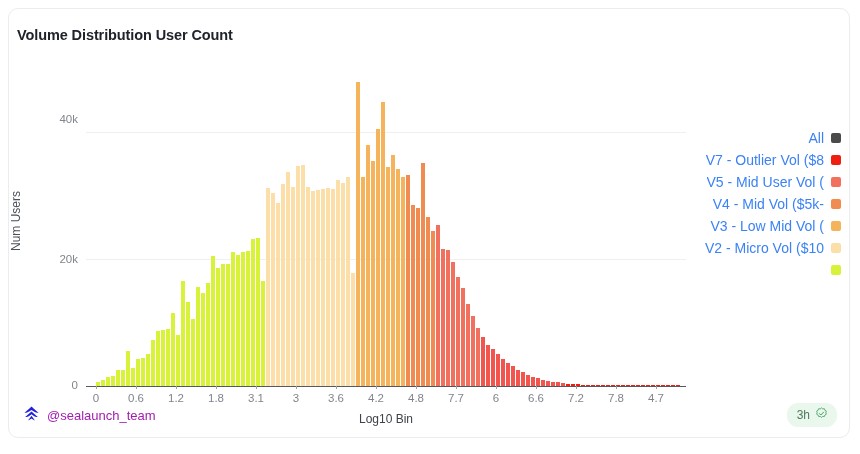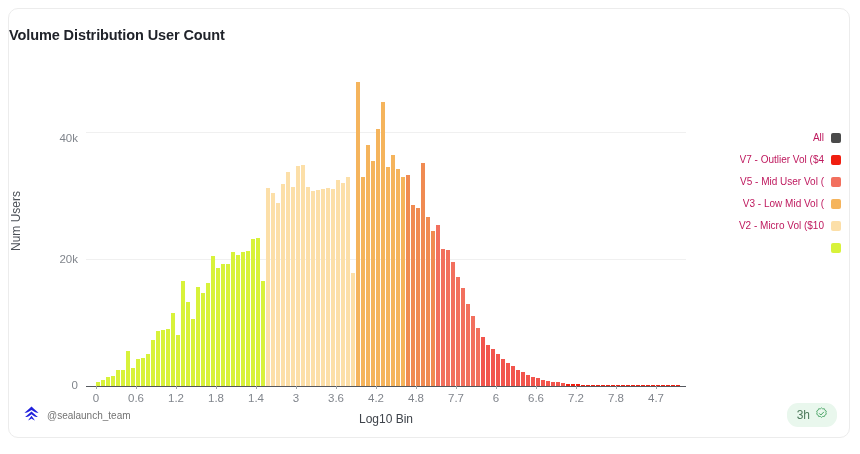--- a/index.html
+++ b/index.html
@@ -23,21 +23,21 @@
     background: #ffffff;
     border: 1px solid #ececec;
     border-radius: 10px;
     box-sizing: border-box;
     overflow: hidden;
   }
 
   
   .header {
     position: absolute;
-    left: 0;
+    left: 8px;
     top: 18px;
     display: flex;
     align-items: baseline;
     gap: 9px;
     white-space: nowrap;
   }
   .title {
     font-size: 14.5px;
     color: #20232a;
     font-weight: 600;
@@ -148,22 +148,22 @@
   }
   .legend-row {
     display: flex;
     align-items: center;
     justify-content: flex-end;
     gap: 7px;
     height: 17px;
     white-space: nowrap;
   }
   .legend-label {
-    font-size: 10px;
-    color: #be185d;
+    font-size: 14px;
+    color: #3b82f6;
     overflow: hidden;
     text-overflow: clip;
   }
   .legend-swatch {
     width: 10px;
     height: 10px;
     border-radius: 2px;
     flex: 0 0 auto;
   }
 
@@ -177,22 +177,22 @@
   }
   .handle {
     position: absolute;
     left: 14px;
     top: 10px;
     display: flex;
     align-items: center;
     gap: 7px;
   }
   .handle-text {
-    font-size: 10px;
-    color: #737373;
+    font-size: 13px;
+    color: #a21caf;
   }
   .badge {
     position: absolute;
     right: 14px;
     top: 8px;
     display: flex;
     align-items: center;
     gap: 5px;
     background: #e9f7ed;
     border-radius: 11px;
@@ -213,21 +213,21 @@
   </div>
 
   <div class="plot">
     <div id="gridlines">
         <div class="gridline" style="top: 250.2px;"></div>
         <div class="gridline" style="top: 123.4px;"></div>
       </div>
     <div id="yticks">
         <div class="ytick" style="top: 376px; left: 9px; width: 60px;">0</div>
         <div class="ytick" style="top: 250.2px; left: 9px; width: 60px;">20k</div>
-        <div class="ytick" style="top: 129px; left: 9px; width: 60px;">40k</div>
+        <div class="ytick" style="top: 110px; left: 9px; width: 60px;">40k</div>
       </div>
     <div class="ylabel">Num Users</div>
 
     <div class="bars" id="bars">
         <div class="bar" style="left: 10px; width: 3.9px; height: 4.438px; background: rgb(216, 242, 58);"></div>
         <div class="bar" style="left: 15.3333px; width: 3.9px; height: 5.706px; background: rgb(216, 242, 58);"></div>
         <div class="bar" style="left: 20px; width: 3.9px; height: 9.51px; background: rgb(216, 242, 58);"></div>
         <div class="bar" style="left: 25.3333px; width: 3.9px; height: 10.144px; background: rgb(216, 242, 58);"></div>
         <div class="bar" style="left: 30px; width: 3.9px; height: 15.85px; background: rgb(216, 242, 58);"></div>
         <div class="bar" style="left: 35.3333px; width: 3.9px; height: 16.484px; background: rgb(216, 242, 58);"></div>
@@ -348,21 +348,21 @@
     <div id="xticks">
         <div class="xtickmark" style="left: 87px;"></div>
         <div class="xtick" style="left: 87px;">0</div>
         <div class="xtickmark" style="left: 127px;"></div>
         <div class="xtick" style="left: 127px;">0.6</div>
         <div class="xtickmark" style="left: 167px;"></div>
         <div class="xtick" style="left: 167px;">1.2</div>
         <div class="xtickmark" style="left: 207px;"></div>
         <div class="xtick" style="left: 207px;">1.8</div>
         <div class="xtickmark" style="left: 247px;"></div>
-        <div class="xtick" style="left: 247px;">1.4</div>
+        <div class="xtick" style="left: 247px;">3.1</div>
         <div class="xtickmark" style="left: 287px;"></div>
         <div class="xtick" style="left: 287px;">3</div>
         <div class="xtickmark" style="left: 327px;"></div>
         <div class="xtick" style="left: 327px;">3.6</div>
         <div class="xtickmark" style="left: 367px;"></div>
         <div class="xtick" style="left: 367px;">4.2</div>
         <div class="xtickmark" style="left: 407px;"></div>
         <div class="xtick" style="left: 407px;">4.8</div>
         <div class="xtickmark" style="left: 447px;"></div>
         <div class="xtick" style="left: 447px;">7.7</div>
@@ -379,26 +379,30 @@
       </div>
     <div class="xlabel">Log10 Bin</div>
   </div>
 
   <div class="legend" id="legend">
       <div class="legend-row">
         <span class="legend-label">All</span>
         <span class="legend-swatch" style="background: rgb(74, 74, 74);"></span>
       </div>
       <div class="legend-row">
-        <span class="legend-label">V7 - Outlier Vol ($4</span>
+        <span class="legend-label">V7 - Outlier Vol ($8</span>
         <span class="legend-swatch" style="background: rgb(240, 30, 16);"></span>
       </div>
       <div class="legend-row">
         <span class="legend-label">V5 - Mid User Vol (</span>
         <span class="legend-swatch" style="background: rgb(242, 112, 94);"></span>
+      </div>
+      <div class="legend-row">
+        <span class="legend-label">V4 - Mid Vol ($5k-</span>
+        <span class="legend-swatch" style="background: rgb(240, 139, 82);"></span>
       </div>
       <div class="legend-row">
         <span class="legend-label">V3 - Low Mid Vol (</span>
         <span class="legend-swatch" style="background: rgb(245, 180, 92);"></span>
       </div>
       <div class="legend-row">
         <span class="legend-label">V2 - Micro Vol ($10</span>
         <span class="legend-swatch" style="background: rgb(252, 223, 168);"></span>
       </div>
       <div class="legend-row">

